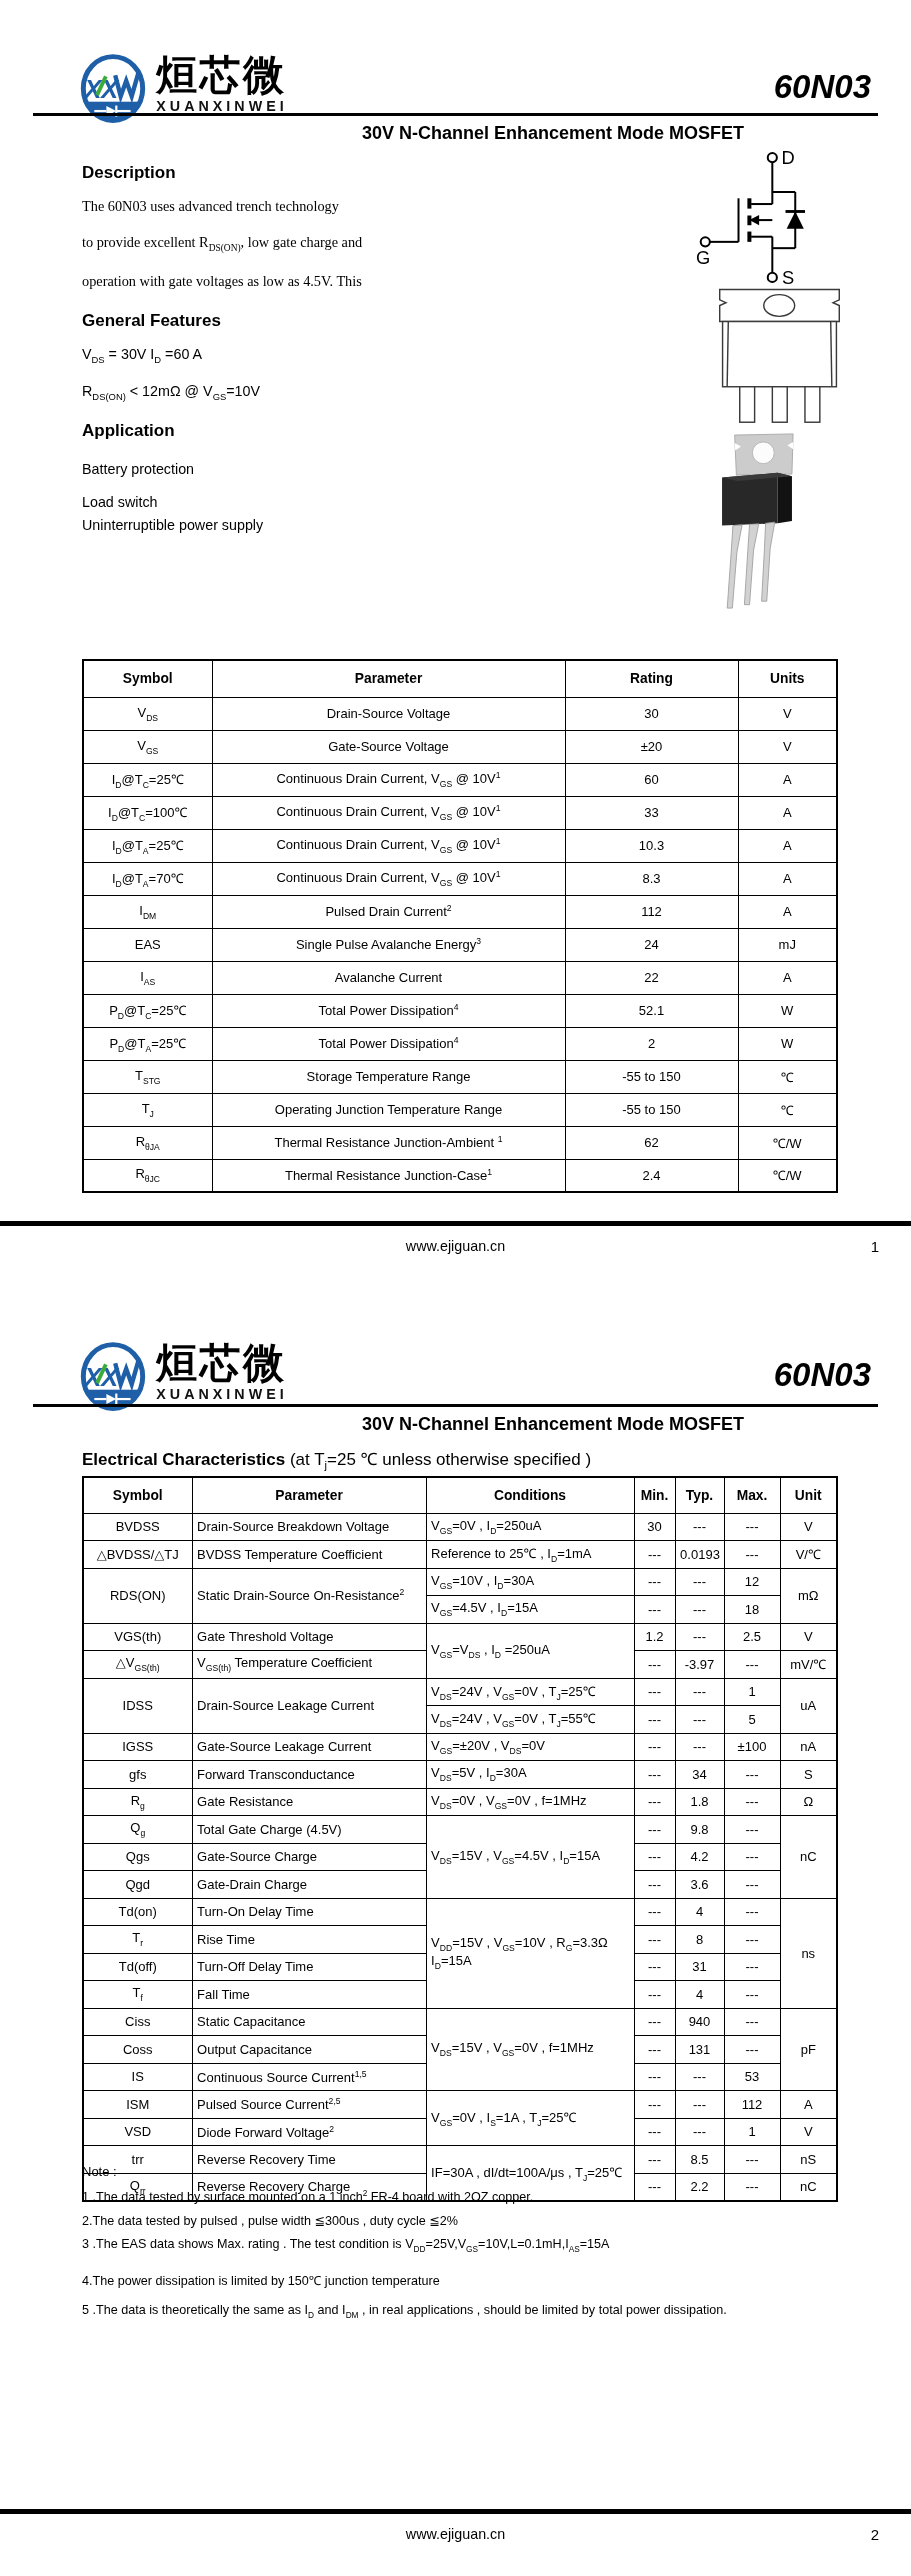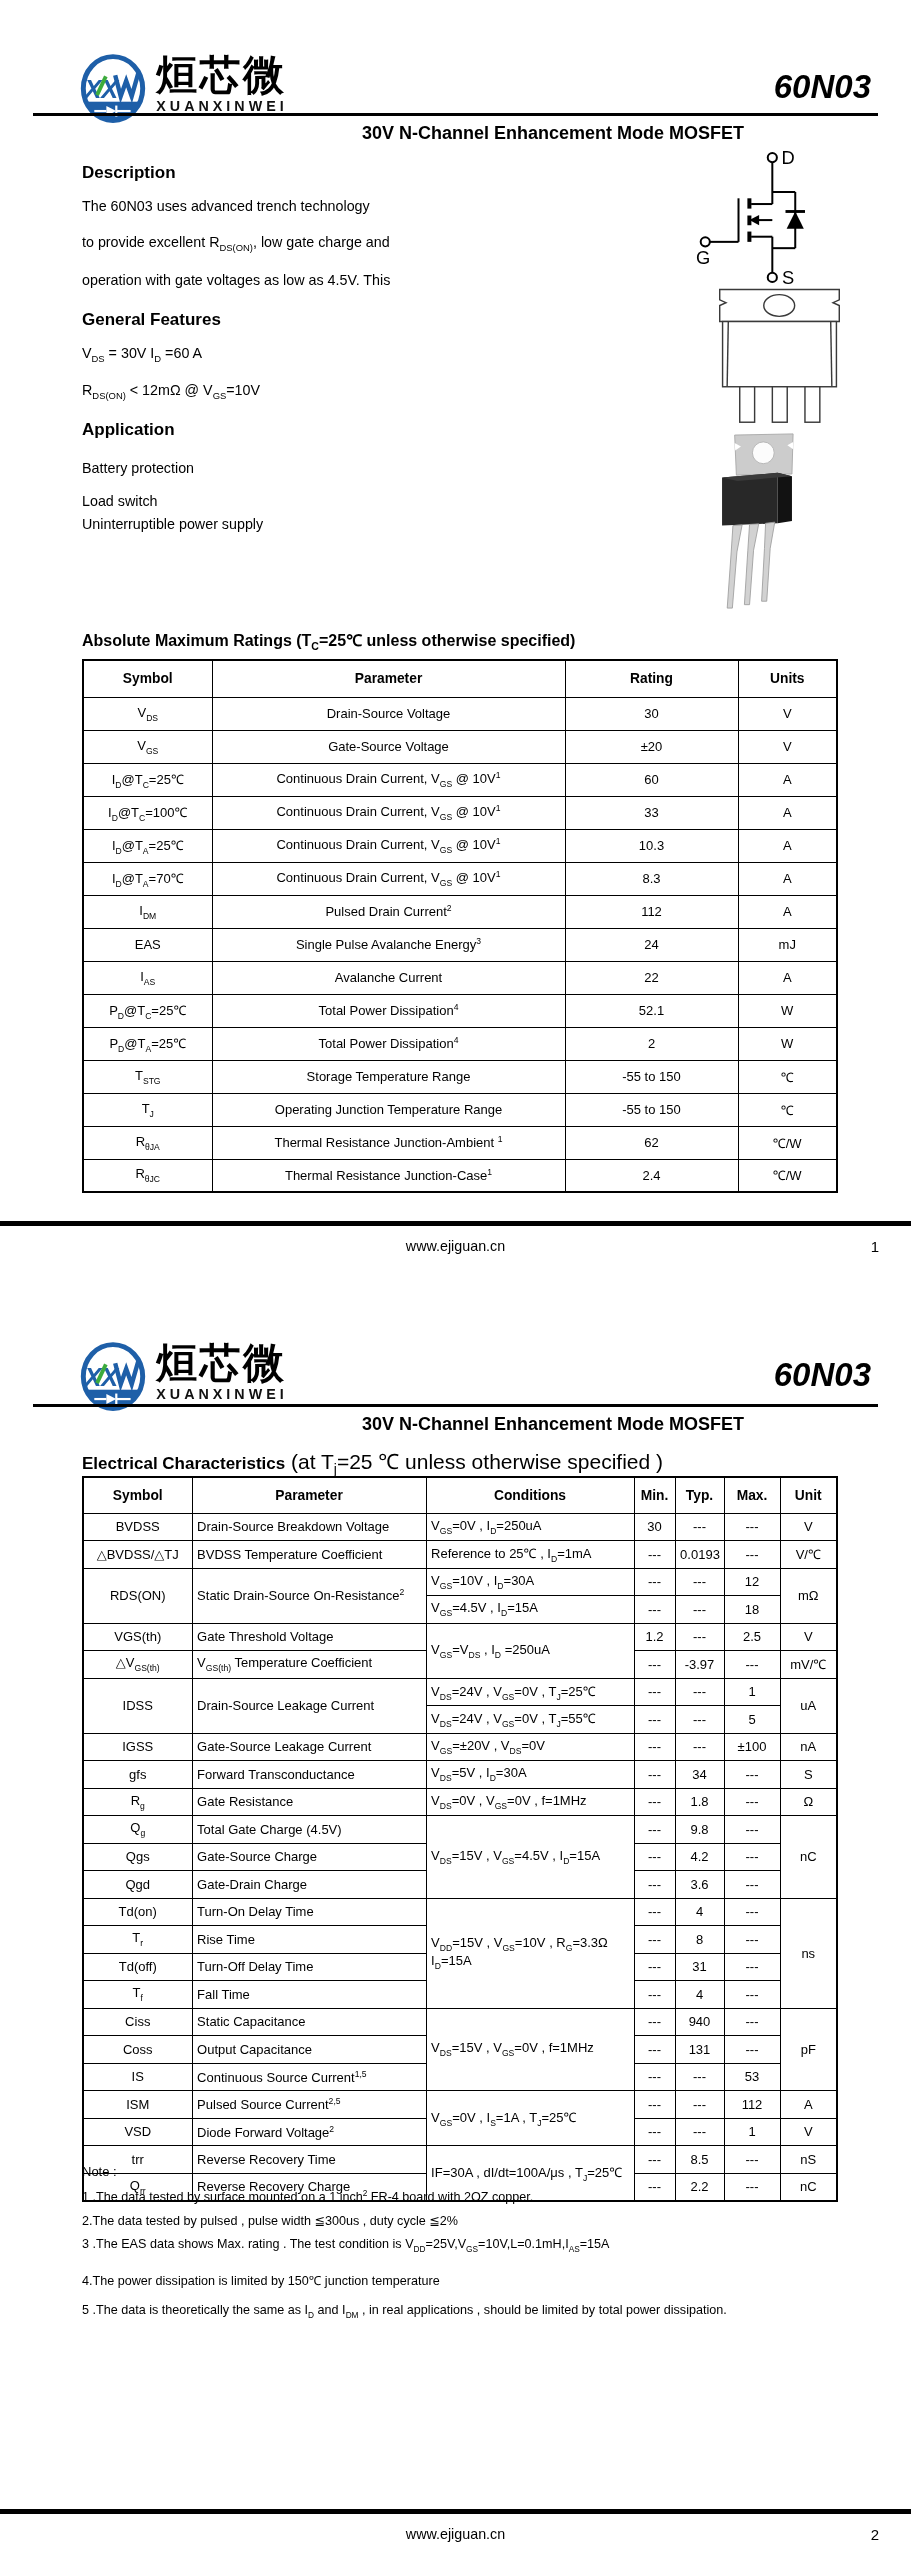--- a/index.html
+++ b/index.html
@@ -11,21 +11,21 @@
   
   .logo-row{display:flex;align-items:flex-start;}
   .brand-cn{font-size:41px;font-weight:bold;line-height:1.05;letter-spacing:2.3px;}
   .brand-en{font-size:14.3px;letter-spacing:4px;font-weight:bold;color:#111;margin-top:1.1px;}
   .part-number{font-size:33px;font-weight:bold;text-align:right;font-style:italic;}
   .rule{position:absolute;left:33px;right:33px;height:3.4px;background:#000;}
   .subtitle{font-size:18px;font-weight:bold;text-align:left;}
 
   
   .h-section{font-size:17px;font-weight:bold;margin:0 0 15px 0;}
-  .body-line{font-size:14.3px;margin:0 0 19px 0;line-height:1.2;}
+  .body-line{font-size:14.3px;margin:0 0 19px 0;line-height:1.2;font-family:Liberation Serif, serif;}
   .feat-line{font-size:14.3px;margin:0 0 18.4px 0;}
   .app-line{font-size:14.3px;margin:0 0 17px 0;}
   .app-line.tight{margin-bottom:6.9px;}
   sub{font-size:66%;}
   sup{font-size:66%;}
 
   
   .tbl{border-collapse:collapse;table-layout:fixed;width:754px;}
   .tbl td,.tbl th{border-left:1.1px solid #000;border-right:1.1px solid #000;
        border-top:1.7px solid #000;border-bottom:1.7px solid #000;
@@ -36,21 +36,21 @@
   .tbl .pl{text-align:left;}
   .cond{white-space:pre-line;}
   .va-low{vertical-align:bottom;padding-bottom:8px;}
   .va-high{vertical-align:top;padding-top:6.9px;}
   .tbl-abs tr{height:33px;}
   .tbl-abs tr.hd{height:37px;}
   .tbl-elec tr{height:27.5px;}
   .tbl-elec tr.hd{height:36px;}
   .tbl-heading{font-size:16px;font-weight:bold;}
   .elec-heading{font-size:17px;font-weight:bold;}
-  .elec-heading .tail{font-size:21px;font-weight:normal;}
+  .elec-heading .tail{font-size:17px;font-weight:normal;}
 
   
   .note-label{font-size:13px;margin:0 0 9.2px 0;}
   .note-line{font-size:12.6px;margin:0 0 7.5px 0;line-height:1.25;}
   .note-line.n3{margin-bottom:20px;}
   .note-line.pre5{margin-top:13.8px;}
 
   
   .footer-rule{position:absolute;left:0;width:911px;height:4.6px;background:#000;top:1221px;}
   .footer-site{position:absolute;left:0;width:100%;text-align:center;top:1238px;font-size:14.3px;}
@@ -154,21 +154,20 @@
       <polygon points="28,84 125,76 125,164 28,168" fill="#282828"></polygon>
       <polygon points="125,76 150,82 150,160 125,164" fill="#121212"></polygon>
       <polygon points="28,84 125,76 150,82 55,90" fill="#3a3a3a"></polygon>
       <g fill="#d2d2d2" stroke="#9d9d9d" stroke-width="1.5">
         <polygon points="47,168 63,167 54,214 46,312 37,312 44,214"></polygon>
         <polygon points="76,166 92,165 83,211 76,306 67,306 73,211"></polygon>
         <polygon points="104,164 120,162 112,208 106,300 97,300 102,208"></polygon>
       </g>
     </svg>
 
-    <div class="abs tbl-heading" style="left:82px;top:629px;">Absolute Maximum Ratings (T<sub>C</sub>=25℃ unless otherwise specified)</div>
     <table class="abs tbl tbl-abs" style="left:82px;top:659px;">
       <colgroup>
           <col style="width:129px">
           <col style="width:353px">
           <col style="width:173px">
           <col style="width:99px">
         </colgroup>
       <tbody>
           <tr class="hd">
         <th>Symbol</th>

